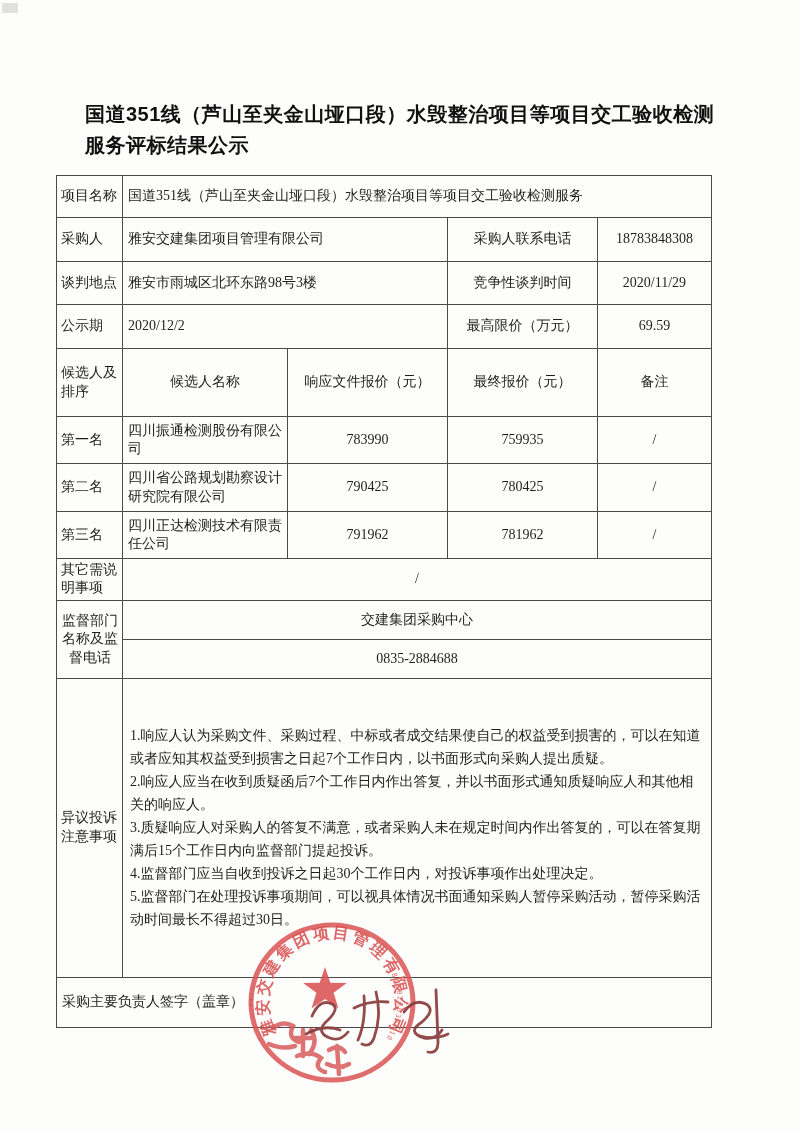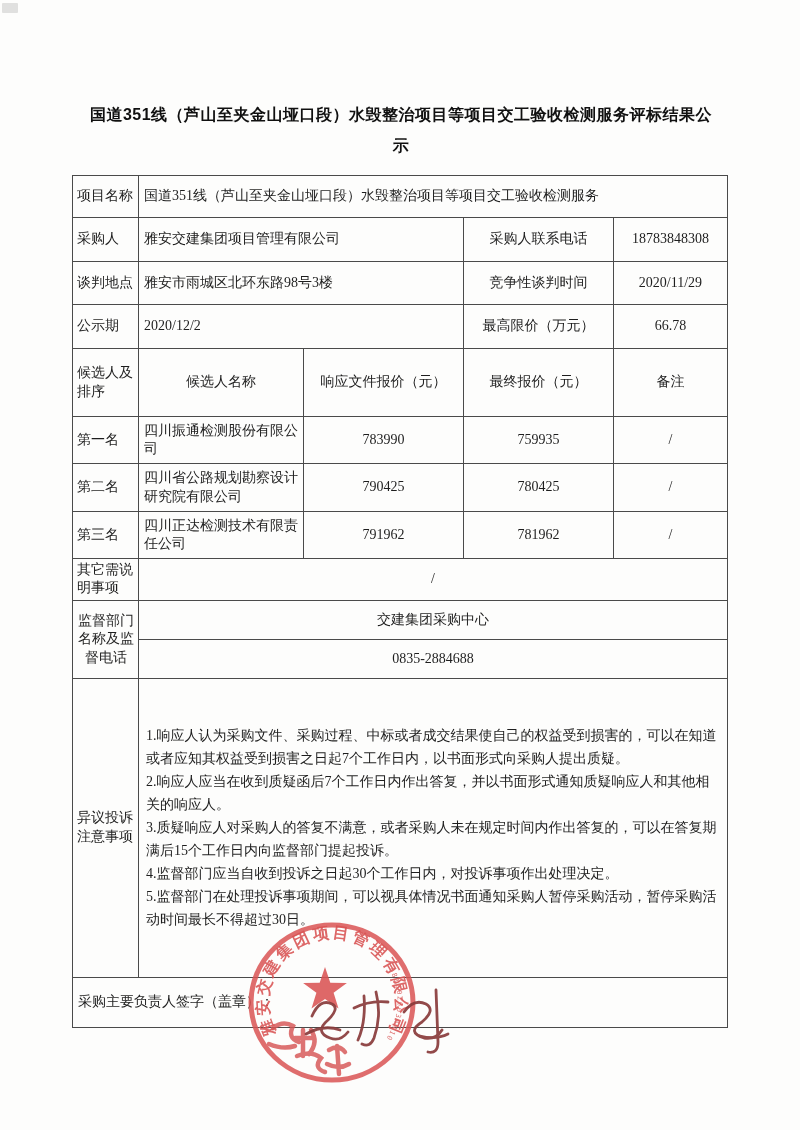--- a/index.html
+++ b/index.html
@@ -9,27 +9,27 @@
     font-family:"Liberation Serif","DejaVu Serif",serif;
     color:#1e1e1e;
     overflow:hidden;
   }
   .scan-mark{
     position:absolute;left:2px;top:3px;width:16px;height:10px;
     background:#c8c8c6;opacity:.55;border-radius:1px;
   }
   .doc-title{
     position:absolute;left:85px;top:99px;width:632px;
-    text-align:center;
+    text-align:left;
     font-family:"Liberation Sans","DejaVu Sans",sans-serif;
-    font-weight:bold;font-size:16px;line-height:31px;color:#101010;
+    font-weight:bold;font-size:20px;line-height:31px;color:#101010;
     letter-spacing:.5px;
   }
   table.doc-table{
-    position:absolute;left:72px;top:175px;width:655px;
+    position:absolute;left:56px;top:175px;width:655px;
     border-collapse:collapse;table-layout:fixed;
   }
   .doc-table td{
     border:1px solid #4a4a4a;
     font-size:14px;line-height:1.32;
     padding:2px 5px;vertical-align:middle;
     overflow:hidden;
   }
   .doc-table td.lbl{text-align:left;padding-left:4px;padding-right:3px;}
   .doc-table td.c{text-align:center;}
@@ -79,21 +79,21 @@
     <tr style="height:43px">
       <td class="lbl">谈判地点</td>
       <td class="l" colspan="2">雅安市雨城区北环东路98号3楼</td>
       <td class="c">竞争性谈判时间</td>
       <td class="c">2020/11/29</td>
     </tr>
     <tr style="height:44px">
       <td class="lbl">公示期</td>
       <td class="l" colspan="2">2020/12/2</td>
       <td class="c">最高限价（万元）</td>
-      <td class="c">66.78</td>
+      <td class="c">69.59</td>
     </tr>
     <tr style="height:68px">
       <td class="lbl">候选人及排序</td>
       <td class="c">候选人名称</td>
       <td class="c">响应文件报价（元）</td>
       <td class="c">最终报价（元）</td>
       <td class="c">备注</td>
     </tr>
     <tr style="height:47px">
       <td class="lbl">第一名</td>

